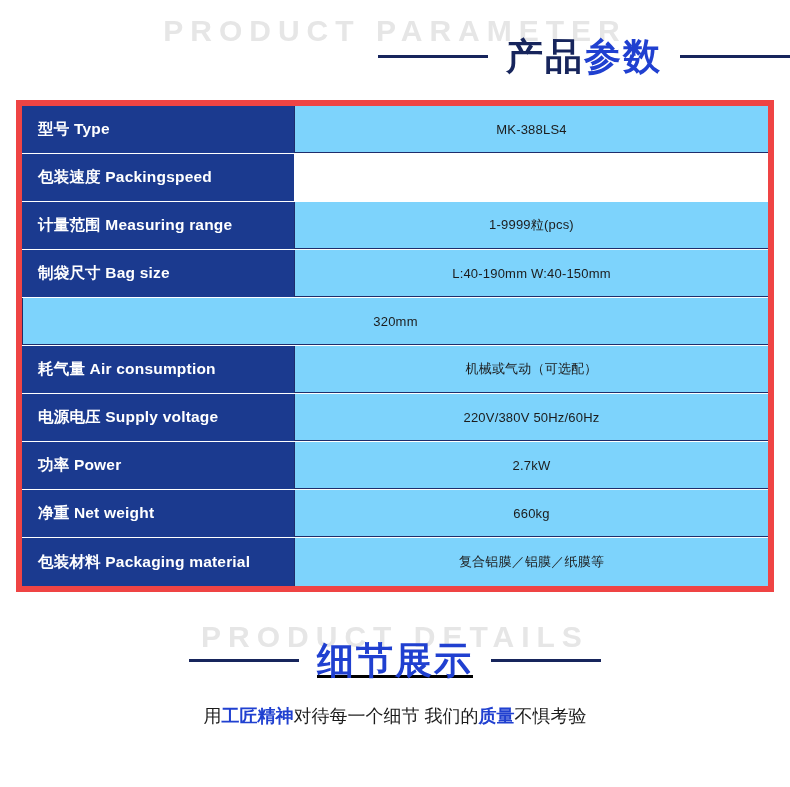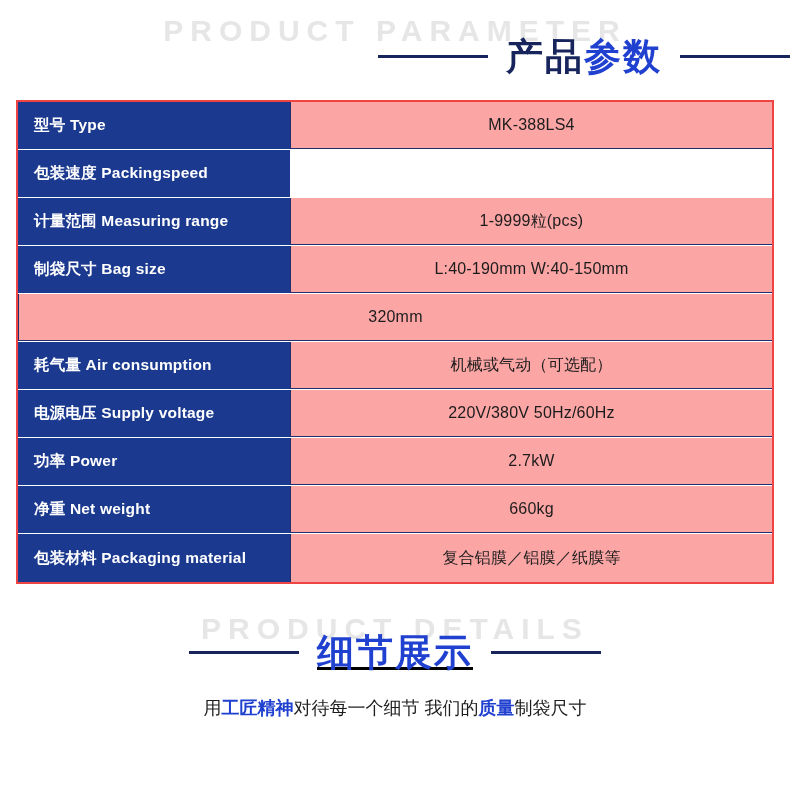--- a/index.html
+++ b/index.html
@@ -59,21 +59,21 @@
     letter-spacing: 2px;
     white-space: nowrap;
     line-height: 1;
   }
   .head-title .t1 { color: #17255c; }
   .head-title .t2 { color: #2040d0; }
 
   
   .table-wrap {
     margin: 4px 16px 0 16px;
-    border: 2px solid #ef4444;
+    border: 6px solid #ef4444;
     box-sizing: border-box;
   }
   .trow {
     display: flex;
     height: 48px;
     border-bottom: 1px solid #ffffff;
     box-sizing: border-box;
   }
   .trow:last-child { border-bottom: none; }
   .tlabel {
@@ -84,26 +84,26 @@
     display: flex;
     align-items: center;
     padding-left: 16px;
     box-sizing: border-box;
     font-size: 15.5px;
     font-weight: bold;
     letter-spacing: .2px;
   }
   .tvalue {
     flex: 1;
-    background: #fca5a5;
+    background: #7dd3fc;
     color: #1c1c1c;
     display: flex;
     align-items: center;
     justify-content: center;
-    font-size: 16px;
+    font-size: 13px;
     box-sizing: border-box;
     border-left: 1px solid #1f2d6b;
     border-bottom: 1px solid #1f2d6b;
     letter-spacing: .2px;
   }
   .trow:last-child .tvalue { border-bottom: none; }
 
   
   .section-foot {
     position: relative;
@@ -215,17 +215,17 @@
   <div class="section-foot">
     <div class="foot-ghost">PRODUCT DETAILS</div>
     <div class="foot-row">
       <span class="head-rule"></span>
       <span class="head-title">
         <span class="t2">细节展示</span>
       </span>
       <span class="head-rule"></span>
     </div>
     <div class="foot-sub">
-      <span>用</span><b>工匠精神</b><span>对待每一个细节 我们的</span><b>质量</b><span>制袋尺寸</span>
+      <span>用</span><b>工匠精神</b><span>对待每一个细节 我们的</span><b>质量</b><span>不惧考验</span>
     </div>
   </div>
 
 </div>
 
 </body></html>

